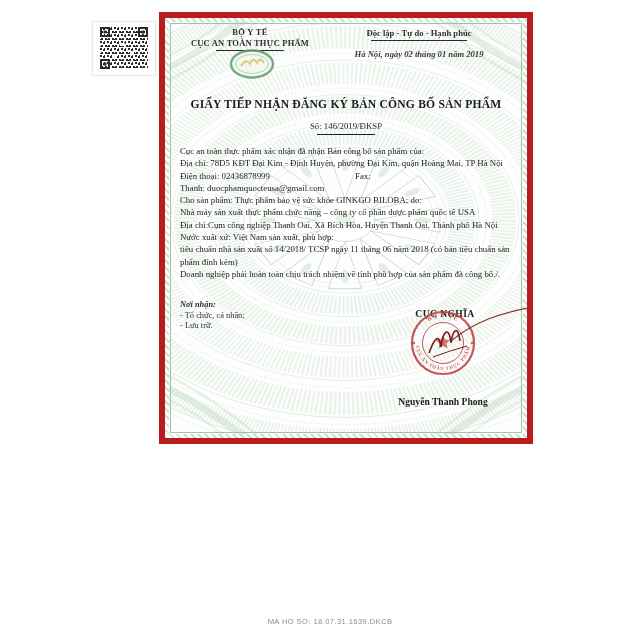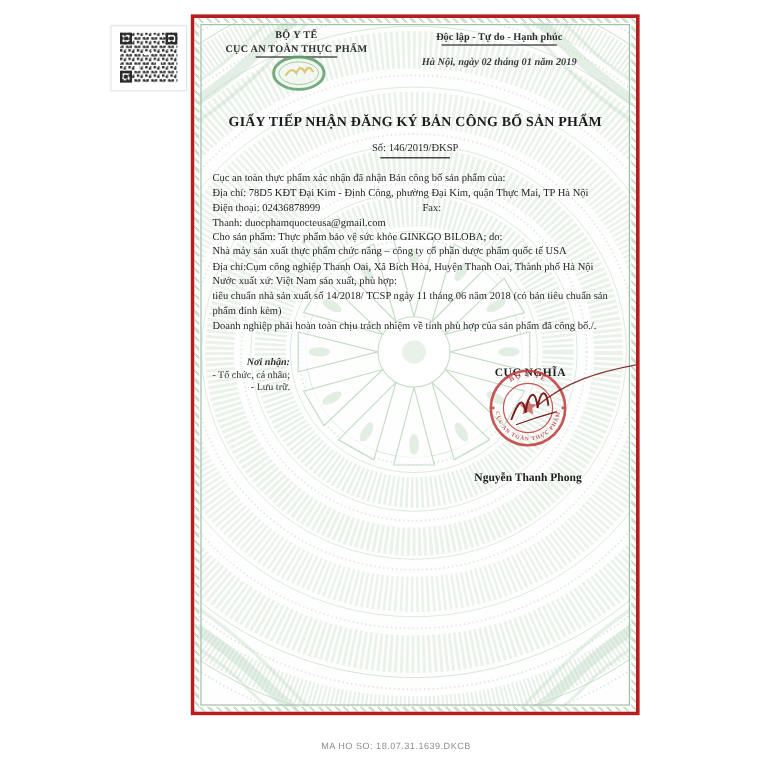--- a/index.html
+++ b/index.html
@@ -10,23 +10,23 @@
   }
   .page{position:absolute;inset:0;}
 
   
   .qr-box{position:absolute;left:92px;top:21px;width:62px;height:53px;background:#fff;
           border:1px solid #e7e7e7;box-shadow:0 0 2px rgba(0,0,0,.06);}
   .qr-box svg{position:absolute;left:7px;top:5px;}
 
   
   .document{
-    position:absolute;left:159px;top:12px;width:374px;height:584px;
+    position:absolute;left:159px;top:12px;width:374px;height:432px;
     box-sizing:border-box;background:#fdfefd;
-    border:3px solid #b91c1c;overflow:hidden;text-decoration:underline;
+    border:6px solid #b91c1c;overflow:hidden;text-decoration:underline;
   }
   .frame-band{position:absolute;inset:0;border:4px solid transparent;
     border-image:repeating-linear-gradient(45deg,#cbdfcd 0 2px,#ffffff 2px 5px) 4;
     pointer-events:none;z-index:1;}
   .frame-inner{position:absolute;inset:5px;border:1px solid #a3c0a8;pointer-events:none;z-index:1;}
 
   .guilloche{position:absolute;left:0;top:0;width:100%;height:100%;z-index:0;}
 
   .layer{position:absolute;z-index:2;}
 
@@ -49,21 +49,21 @@
   .title-no{font-size:8.8px;margin-top:10px;color:#2b2b2b;}
   .title-rule{border-top:1.5px solid #1c1c1c;width:58px;margin:3px auto 0;}
 
   
   .body-block{left:15px;right:11px;top:127px;font-size:8.8px;line-height:12.3px;color:#242424;}
   .body-block .ln{white-space:normal;}
   .phone-line{position:relative;}
   .fax{position:absolute;left:175px;top:0;}
 
   
-  .recipients{left:15px;top:282px;font-size:8.4px;line-height:10.6px;text-align:right;}
+  .recipients{left:15px;top:282px;font-size:8.4px;line-height:10.6px;}
   .recipients .lbl{font-weight:bold;font-style:italic;}
   .signer-title{left:198px;top:290px;width:164px;text-align:center;
                 font-size:9.6px;font-weight:bold;letter-spacing:.4px;color:#1d1d1d;}
   .stamp{left:238px;top:283px;}
   .signer-name{left:196px;top:378px;width:164px;text-align:center;
                font-size:9.6px;font-weight:bold;color:#1d1d1d;}
 
   
   .file-code{position:absolute;left:330px;top:617px;transform:translateX(-50%);
              font-family:"Liberation Sans","DejaVu Sans",sans-serif;
@@ -177,21 +177,21 @@
     </div>
 
     <div class="layer title-block">
       <div class="title-main">GIẤY TIẾP NHẬN ĐĂNG KÝ BẢN CÔNG BỐ SẢN PHẨM</div>
       <div class="title-no">Số: 146/2019/ĐKSP</div>
       <div class="title-rule"></div>
     </div>
 
     <div class="layer body-block">
       <div class="ln">Cục an toàn thực phẩm xác nhận đã nhận Bản công bố sản phẩm của:</div>
-      <div class="ln">Địa chỉ: 78D5 KĐT Đại Kim - Định Công, phường Đại Kim, quận Thực Mai, TP Hà Nội</div>
+      <div class="ln">Địa chỉ: 78D5 KĐT Đại Kim - Định Huyện, phường Đại Kim, quận Hoàng Mai, TP Hà Nội</div>
       <div class="ln phone-line">
         <span>Điện thoại: 02436878999</span>
         <span class="fax">Fax:</span>
       </div>
       <div class="ln">Thanh: duocphamquocteusa@gmail.com</div>
       <div class="ln">Cho sản phẩm: Thực phẩm bảo vệ sức khỏe GINKGO BILOBA; do:</div>
       <div class="ln">Nhà máy sản xuất thực phẩm chức năng – công ty cổ phần dược phẩm quốc tế USA</div>
       <div class="ln">Địa chỉ:Cụm công nghiệp Thanh Oai, Xã Bích Hòa, Huyện Thanh Oai, Thành phố Hà Nội</div>
       <div class="ln">Nước xuất xứ: Việt Nam sản xuất, phù hợp:</div>
       <div class="ln">tiêu chuẩn nhà sản xuất số 14/2018/ TCSP ngày 11 tháng 06 năm 2018 (có bản tiêu chuẩn sản phẩm đính kèm)</div>

